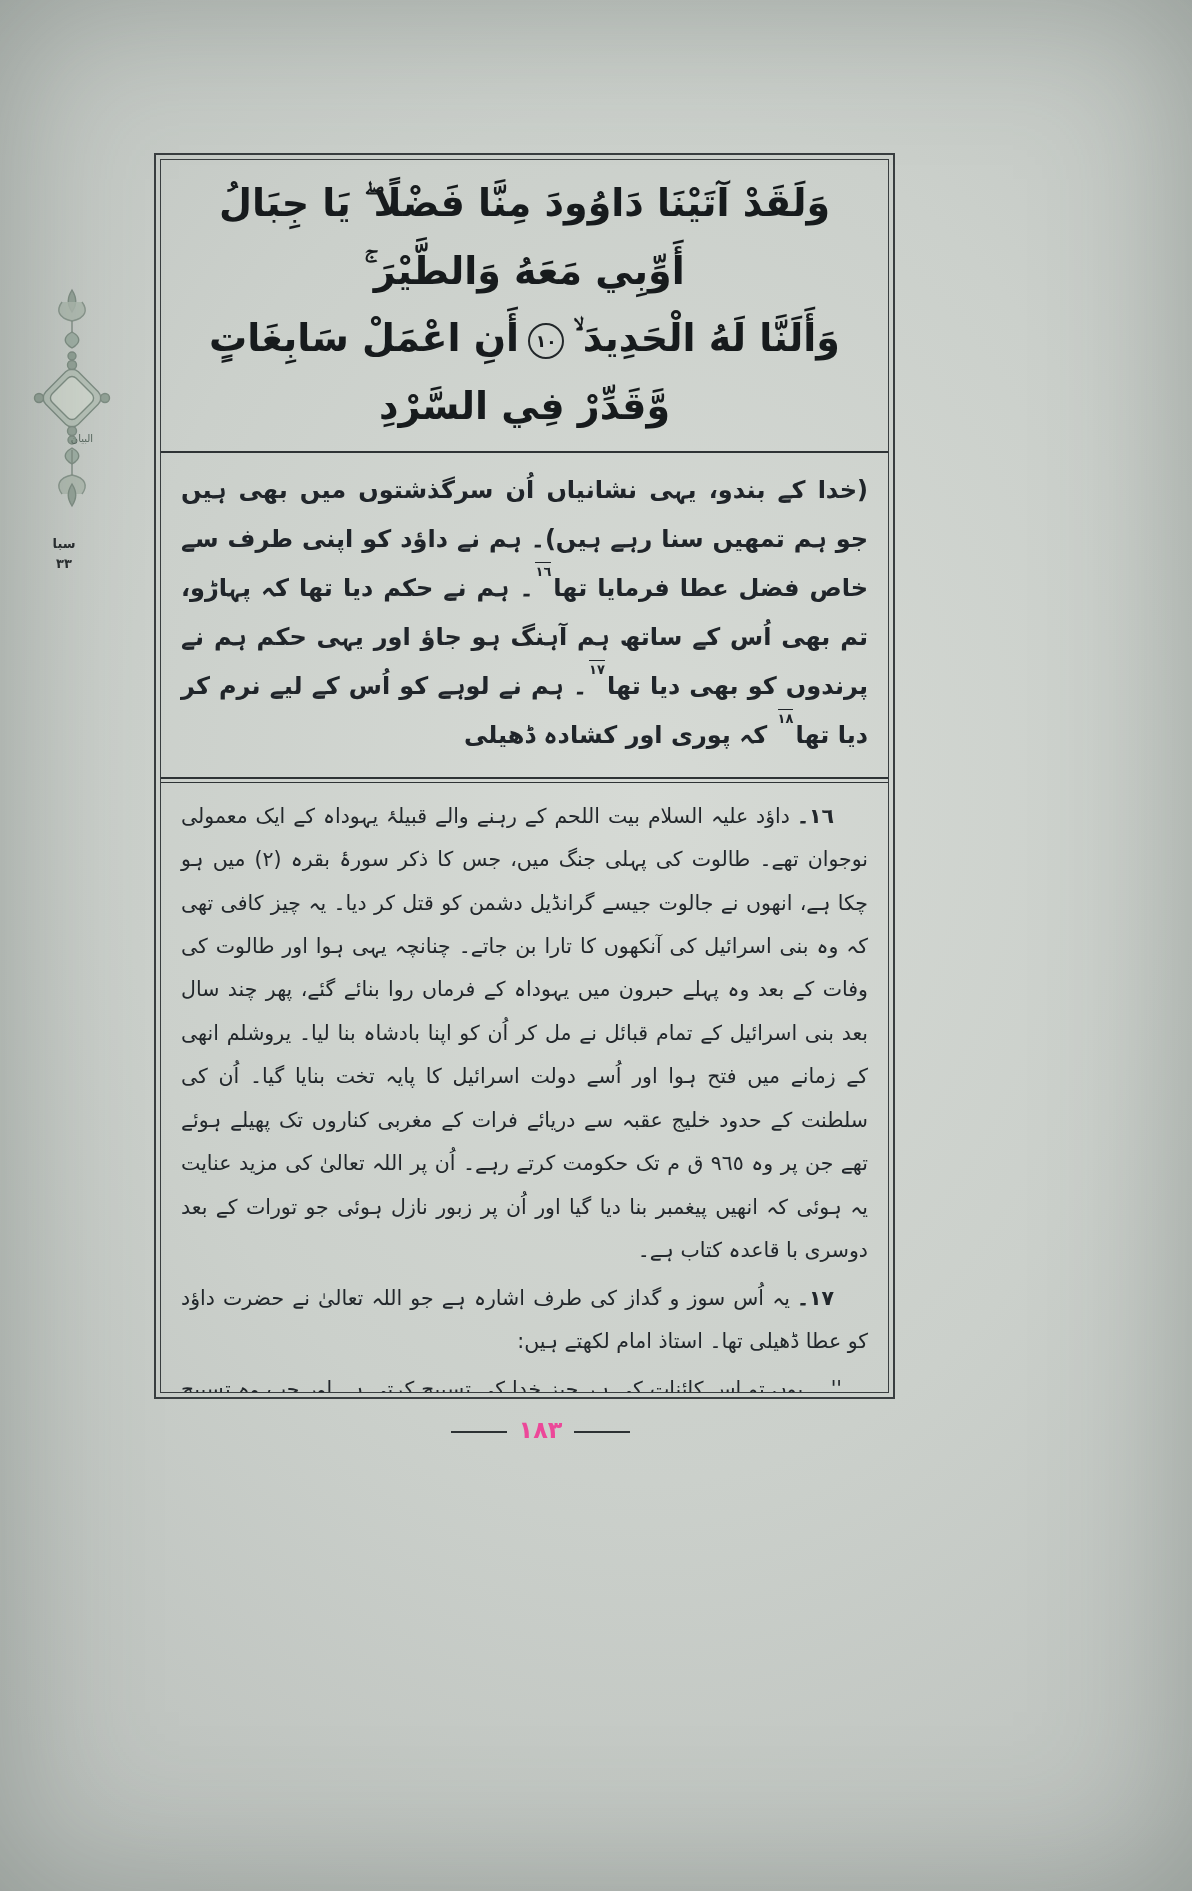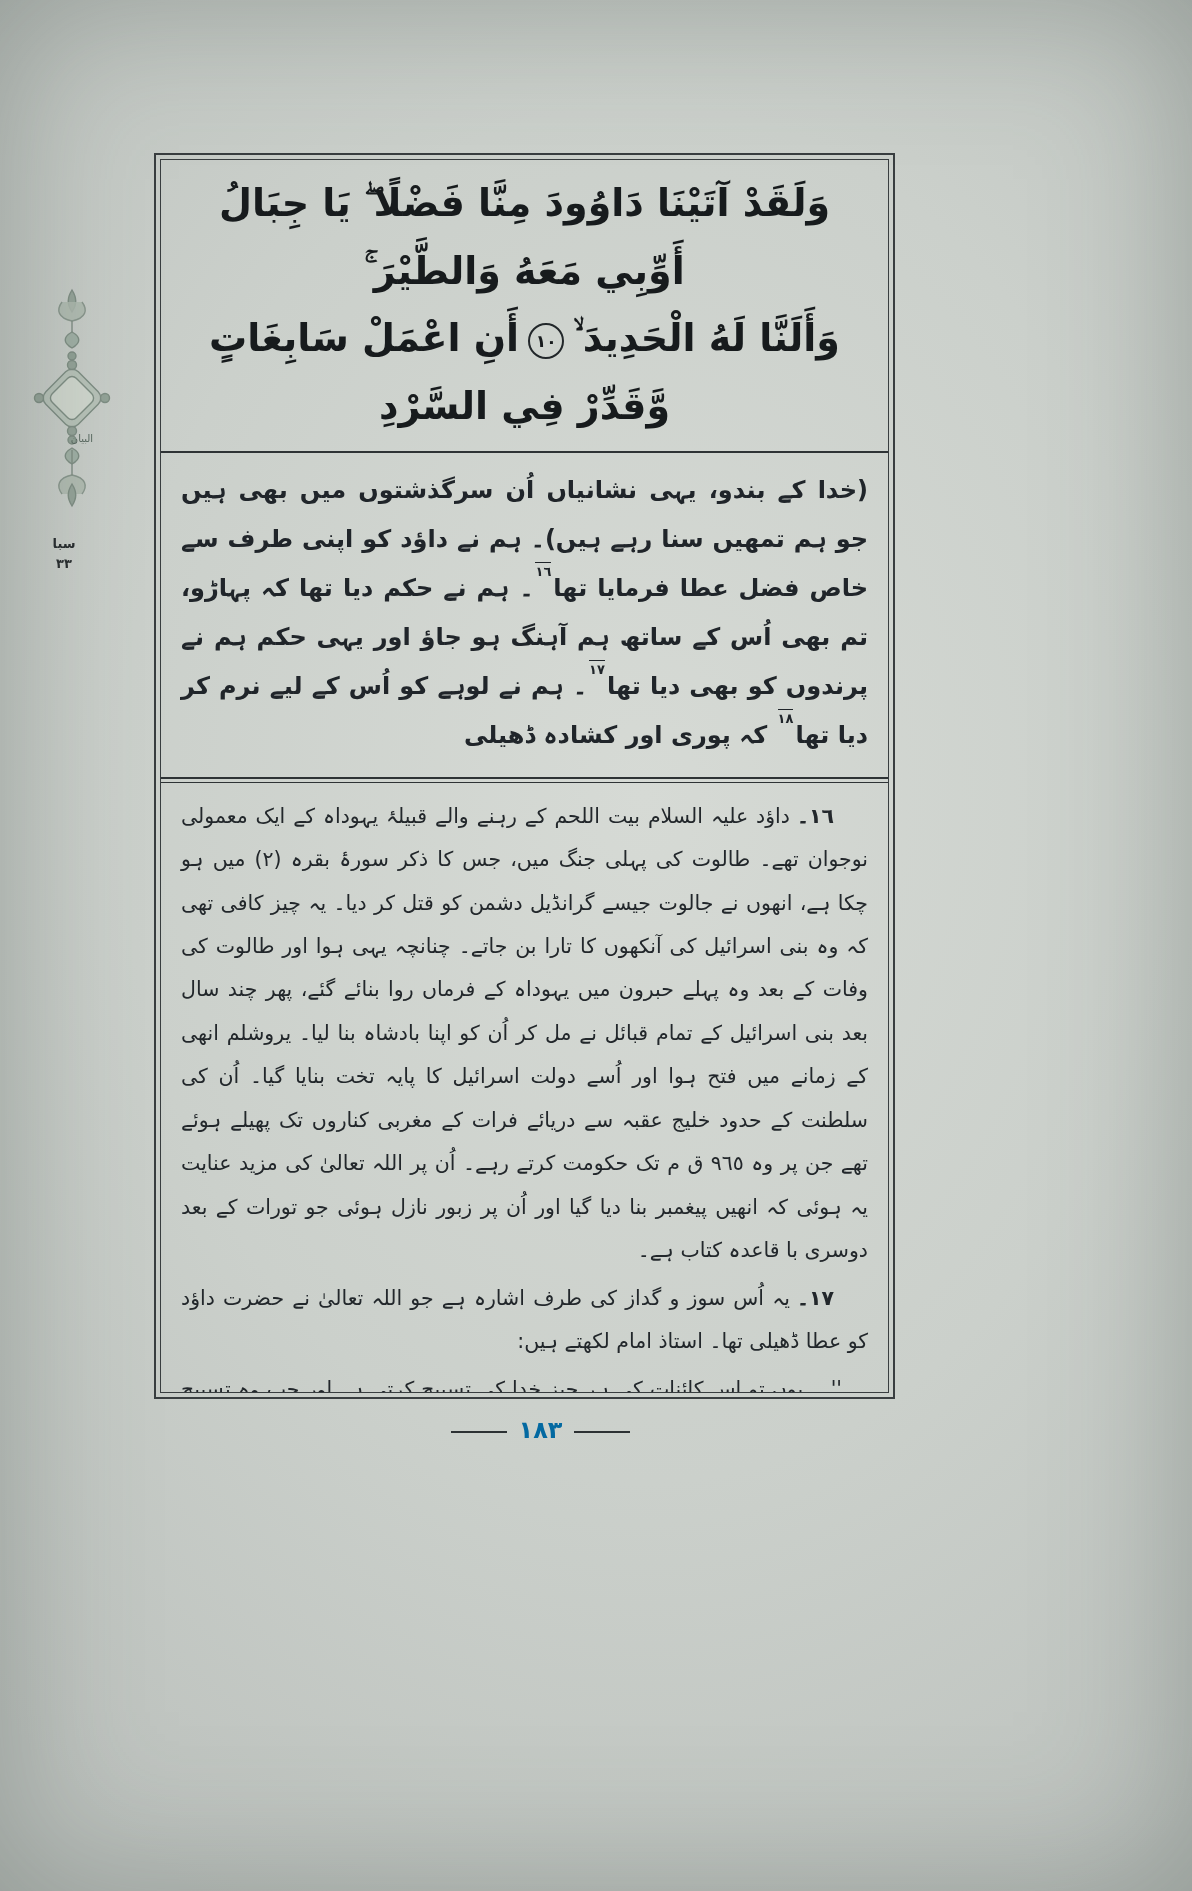--- a/index.html
+++ b/index.html
@@ -75,21 +75,21 @@
     line-height: 2.12; padding: 12px 2px 0;
   }
   .footnote { margin: 0 0 4px; text-indent: 34px; }
   .footnote .fn-num { font-weight: bold; margin-left: 7px; }
   .footnote.quote { text-indent: 26px; }
 
   
   .page-number {
     position: absolute; top: 1416px; left: 170px; width: 741px;
     display: flex; align-items: center; justify-content: center; gap: 12px;
-    direction: rtl; font-size: 24px; font-weight: bold; color: #0369a1;
+    direction: rtl; font-size: 24px; font-weight: bold; color: #ec4899;
   }
   .dash-line { width: 56px; height: 2.6px; background: #2c3133; margin-top: 4px; }
 </style>
 </head>
 <body>
 
 <div>
 
   <div class="ornament">
     <svg width="100" height="220" viewBox="0 0 100 220" xmlns="http://www.w3.org/2000/svg">

